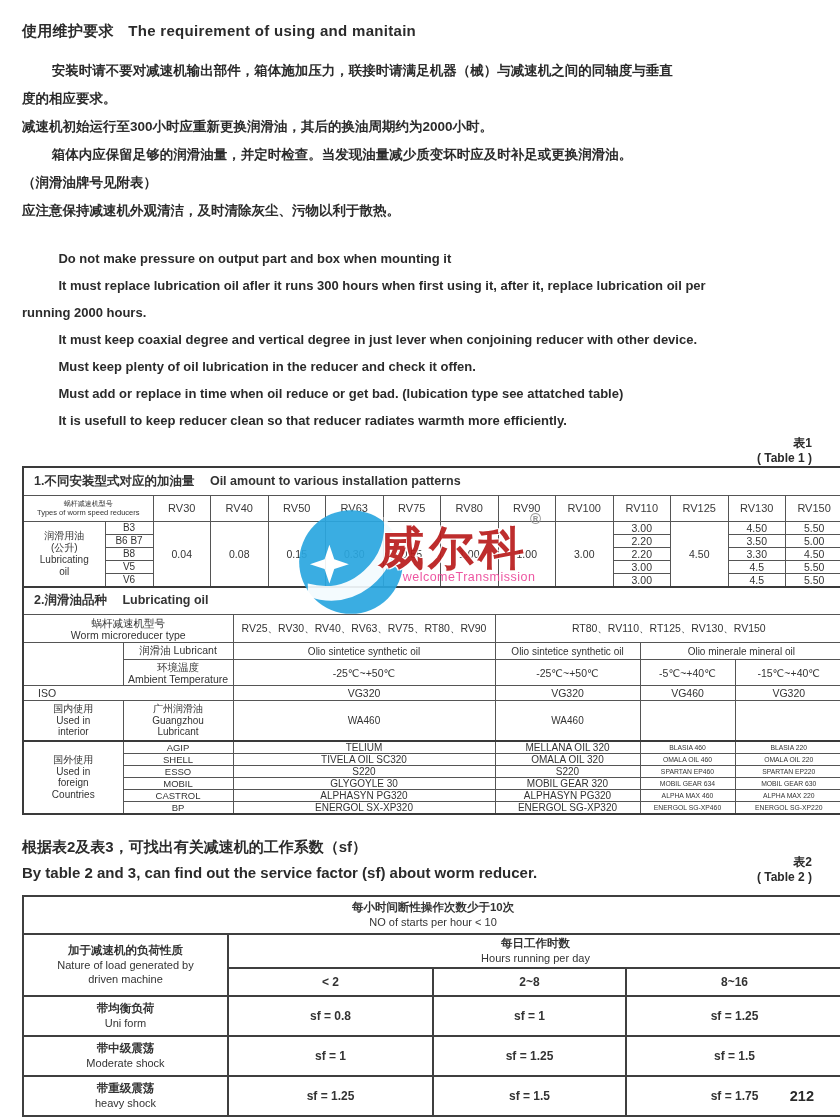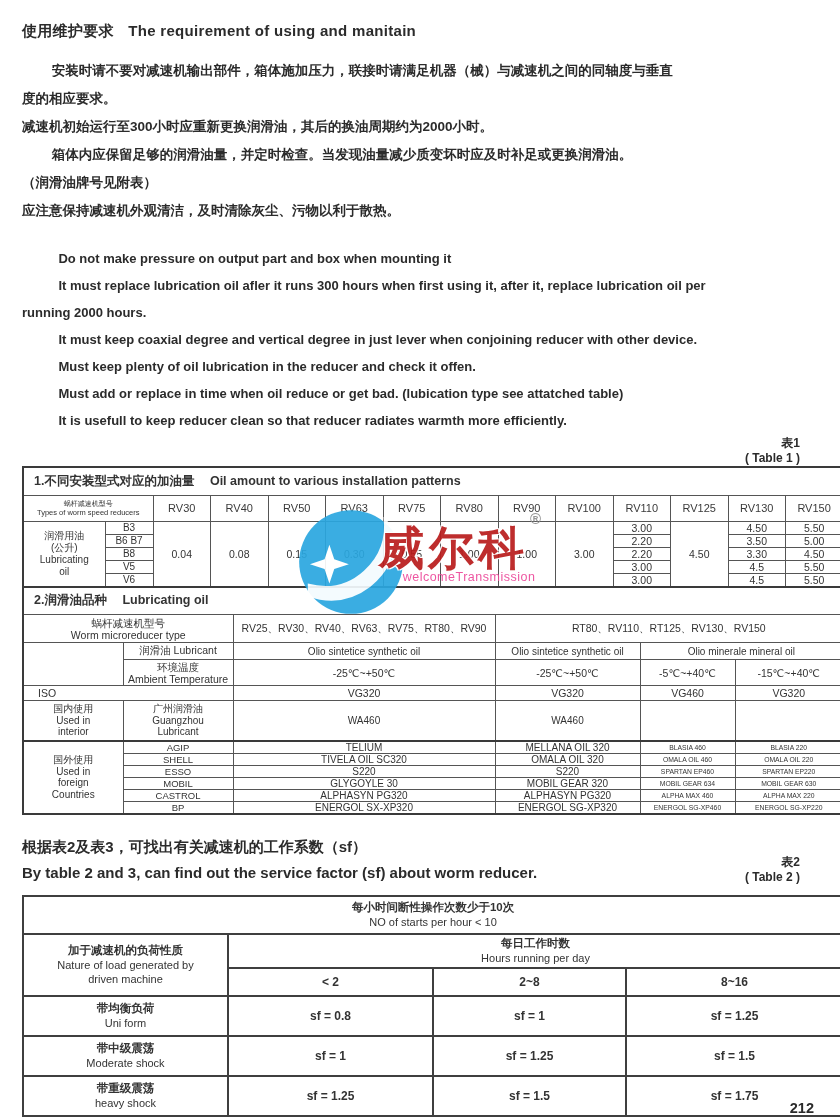--- a/index.html
+++ b/index.html
@@ -5,21 +5,21 @@
   * { box-sizing: border-box; margin: 0; padding: 0; }
   html,body { width: 840px; }
   body {
     height: 1120px;
     background: #ffffff;
     color: #2b2b2b;
     font-family: "Liberation Sans", "DejaVu Sans", sans-serif;
     position: relative;
     overflow: hidden;
   }
-  .page { padding: 22px 16px 0 22px; position: relative; }
+  .page { padding: 22px 4px 0 22px; position: relative; }
 
   h1.doc-title { font-size: 15px; font-weight: 700; letter-spacing: .3px; }
   h1.doc-title .en { margin-left: 10px; }
 
   .zh-intro { margin-top: 16px; }
   .zh-intro p { font-size: 13.5px; font-weight: 600; line-height: 28px; }
   .ind { text-indent: 2.2em; }
 
   .en-intro { margin-top: 20px; }
   .en-intro p { font-size: 13px; font-weight: 600; line-height: 27px; }
@@ -72,21 +72,21 @@
   table.t2 td { border: 2px solid #3f3f3f; }
   tr.t2-r1 { height: 38px; }
   tr.t2-r2 { height: 34px; }
   tr.t2-r3 { height: 28px; }
   tr.t2-body { height: 40px; }
   td.t2-h .zh { display:block; font-size: 11.5px; font-weight: 700; line-height: 15px; }
   td.t2-h .en { display:block; font-size: 11px; font-weight: 400; line-height: 14px; }
   td.t2-col { font-size: 12px; font-weight: 700; }
   td.sf-val { font-size: 12px; font-weight: 700; }
 
-  .page-num { position: absolute; right: 26px; bottom: 4px; font-size: 14.5px; font-weight: 700; }
+  .page-num { position: absolute; right: 26px; bottom: 16px; font-size: 14.5px; font-weight: 700; }
 
   
   .watermark { position: absolute; left: 292px; top: 502px; width: 290px; height: 118px; opacity: .92; pointer-events: none; z-index: 5; }
   .wm-circle { position: absolute; left: 0; top: 6px; width: 118px; height: 108px; }
   .wm-brand {
     position: absolute; left: 86px; top: 16px;
     font-size: 46px; font-weight: 800; letter-spacing: 4px;
     color: #9b9b9b;
     text-shadow: -1px -1px 0 #fff, 1px -1px 0 #fff, -1px 1px 0 #fff, 1px 1px 0 #fff;
   }

